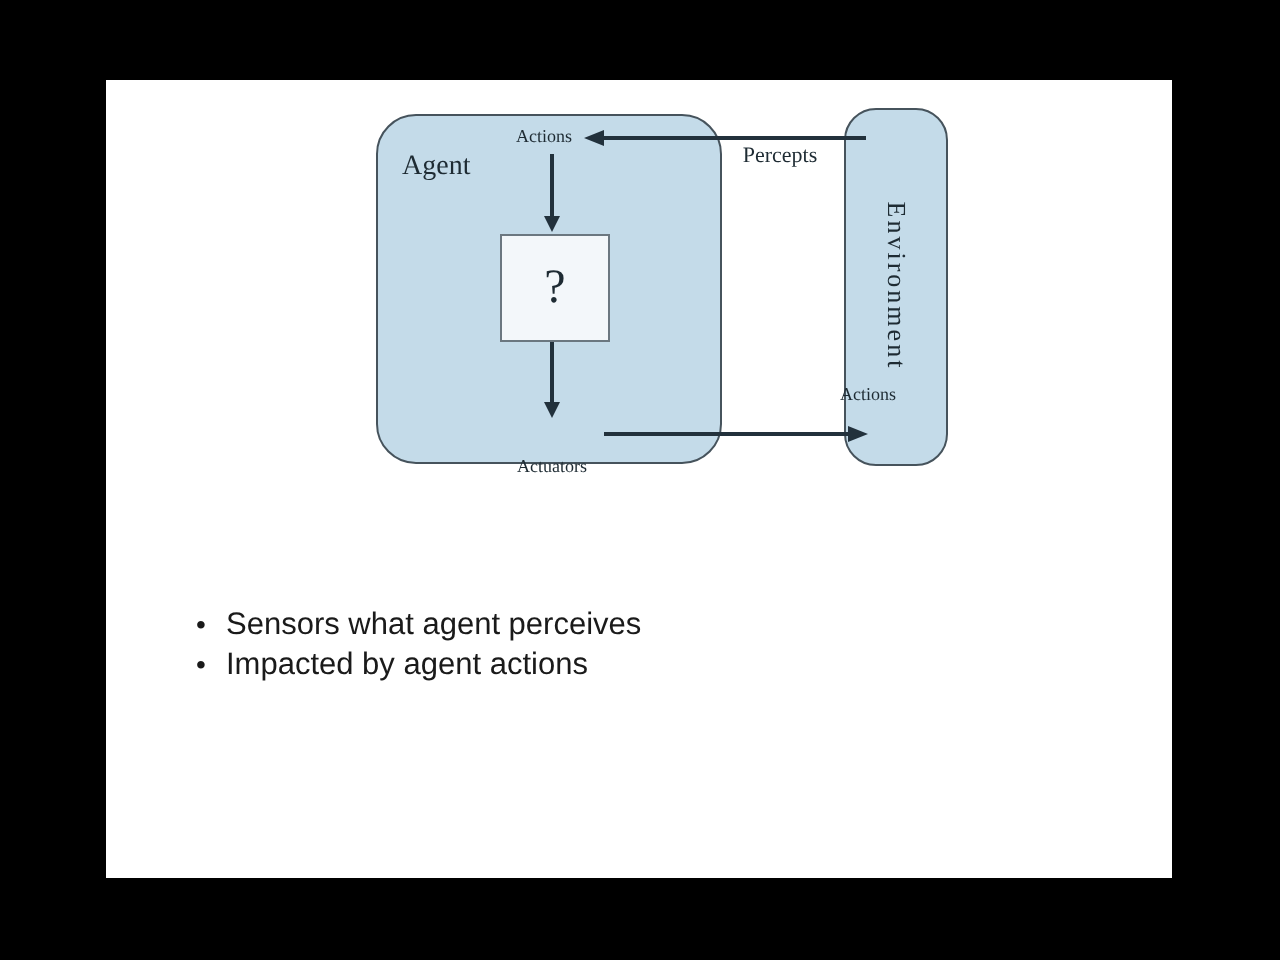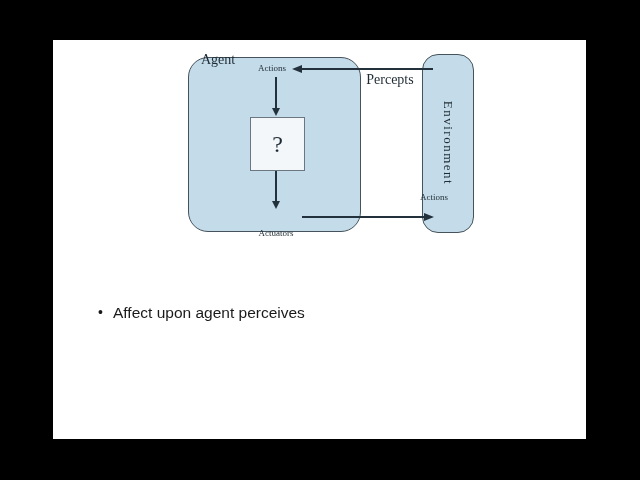--- a/index.html
+++ b/index.html
@@ -45,24 +45,24 @@
     font-family: "Liberation Serif", serif;
     font-size: 24px; color: var(--label);
   }
   
   .dlabel {
     position: absolute;
     font-family: "Liberation Serif", serif;
     color: var(--label);
     white-space: nowrap;
   }
-  .agent-label     { left: 148px; top: 12px;  font-size: 14px; }
+  .agent-label     { left: 148px; top: 36px;  font-size: 14px; }
   .sensors-label   { left: 219px; top: 23px;  font-size: 9px; transform: translateX(-50%); }
   .actuators-label { left: 223px; top: 188px; font-size: 9px; transform: translateX(-50%); }
-  .percepts-label  { left: 337px; top: 32px;  font-size: 14px; transform: translateX(-50%); }
+  .percepts-label  { left: 337px; top: 32px;  font-size: 11px; transform: translateX(-50%); }
   .actions-label   { left: 337px; top: 152px; font-size: 9px; transform: translateX(-50%); margin-left: 44px; }
   .env-label {
     left: 395px; top: 103px;
     font-size: 13px; letter-spacing: 1.5px;
     transform: translate(-50%,-50%) rotate(90deg);
   }
   
   .hline { position: absolute; height: 1.5px; background: var(--arrow); }
   .vline { position: absolute; width: 1.5px;  background: var(--arrow); }
   .arr   { position: absolute; width: 0; height: 0; }
@@ -122,18 +122,21 @@
 
     <div class="vline actuator-line"></div>
     <div class="arr arr-down actuator-head"></div>
 
     <div class="hline actions-line"></div>
     <div class="arr arr-right actions-head"></div>
     <div class="dlabel actions-label">Actions</div>
 
     <ul class="bullets">
       <li>
-        <span>Affect upon agent perceives</span>
+        <span>Sensors what agent perceives</span>
+      </li>
+      <li>
+        <span>Impacted by agent actions</span>
       </li>
     </ul>
 
   </div>
 </div>
 
 </body></html>

